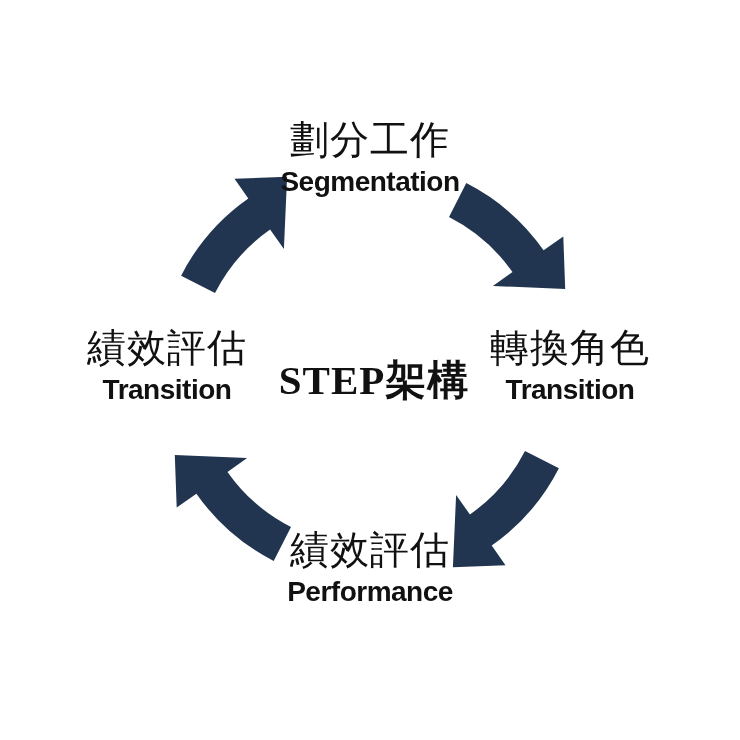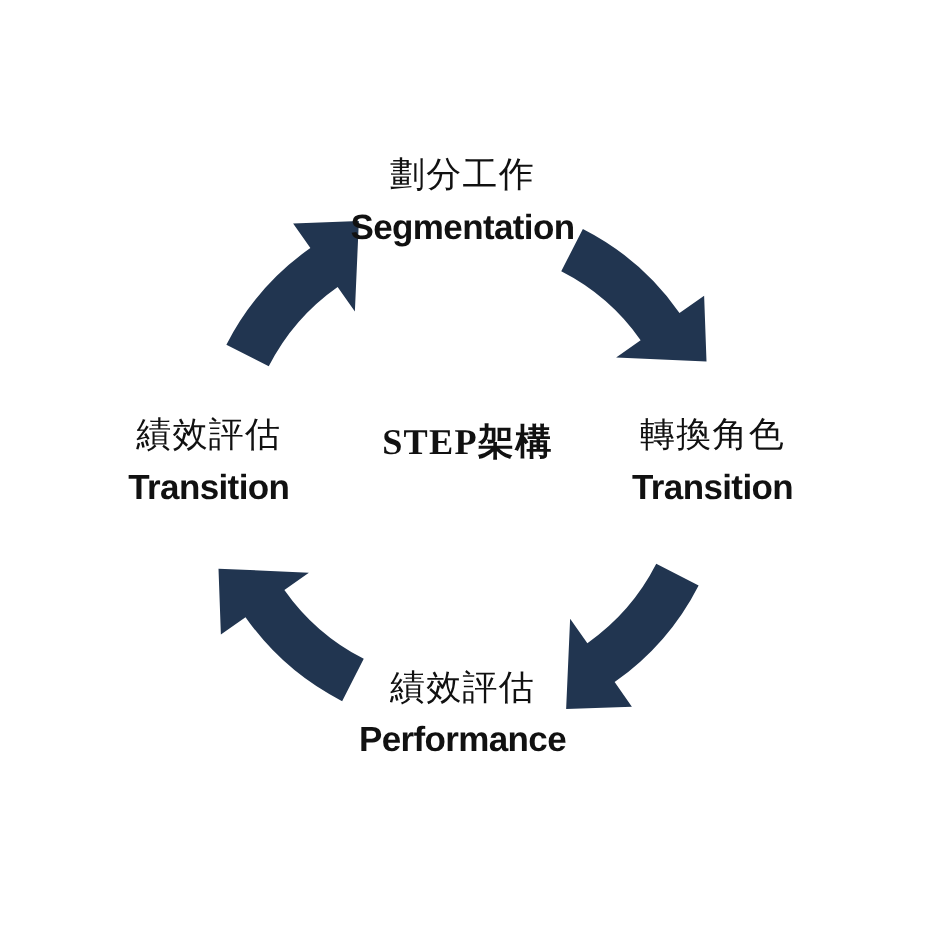--- a/index.html
+++ b/index.html
@@ -27,44 +27,44 @@
     position: absolute;
     display: flex;
     flex-direction: column;
     align-items: center;
     gap: 10px;
     transform: translate(-50%, -50%);
     text-align: center;
     white-space: nowrap;
   }
   .node-zh {
-    font-size: 28px;
+    font-size: 39px;
     font-weight: 400;
     line-height: 34px;
     letter-spacing: 1px;
     font-family: "Liberation Sans", sans-serif;
   }
   .node-en {
     font-size: 28px;
     font-weight: 700;
     line-height: 30px;
     letter-spacing: -0.5px;
     font-family: "Liberation Sans", sans-serif;
   }
   .node-top    { left: 370px; top: 160px; }
   .node-right  { left: 570px; top: 368px; }
   .node-bottom { left: 370px; top: 570px; }
   .node-left   { left: 167px; top: 368px; }
   .center-title {
     position: absolute;
     left: 374px;
-    top: 354px;
+    top: 380px;
     transform: translate(-50%, -50%);
     font-family: "Liberation Serif", serif;
-    font-size: 29px;
+    font-size: 41px;
     font-weight: 700;
     letter-spacing: 1px;
     white-space: nowrap;
     color: #111111;
   }
 </style>
 </head>
 <body>
 
 <div class="canvas">

